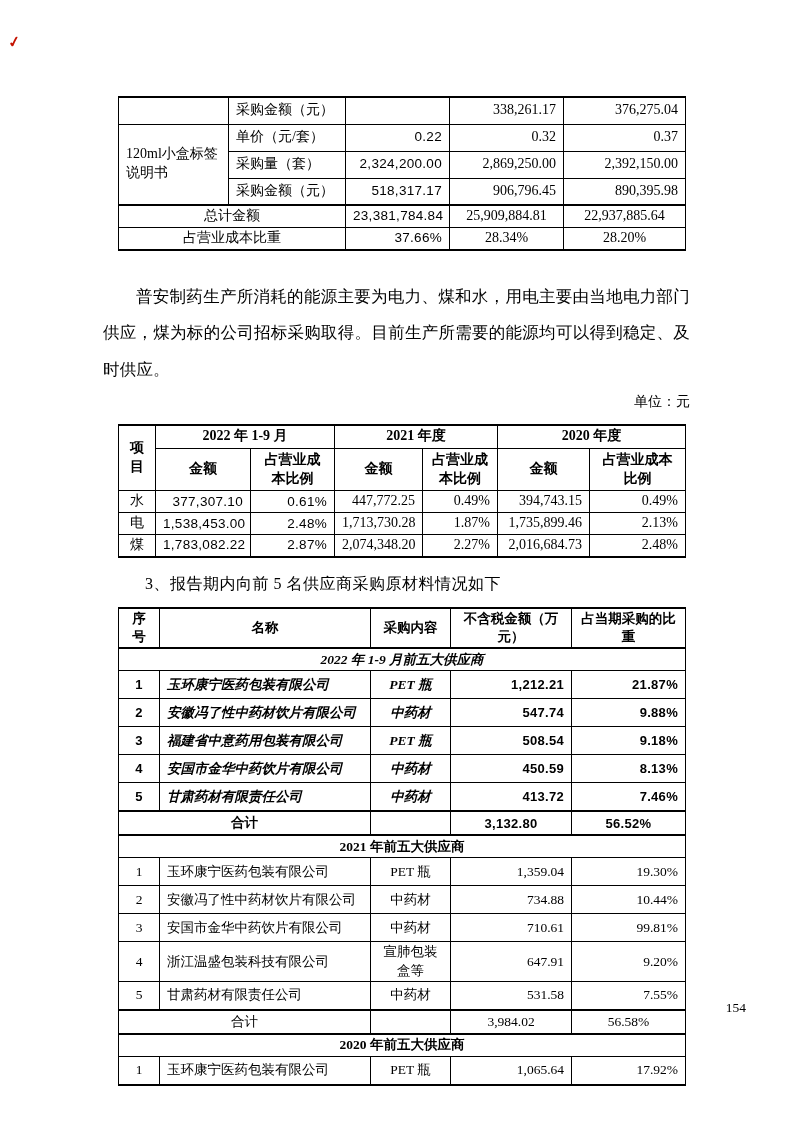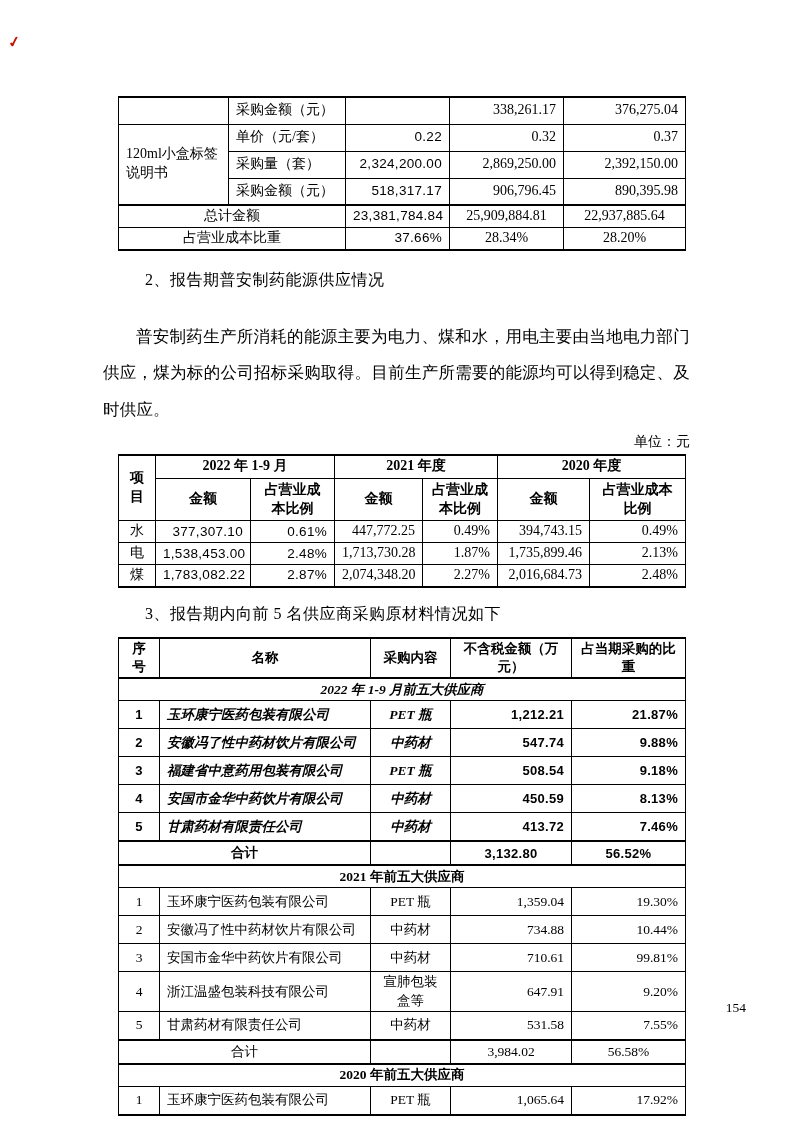--- a/index.html
+++ b/index.html
@@ -60,21 +60,21 @@
   
   .h2 { margin: 19px 0 0 42px; font-size: 16px; letter-spacing: .5px; }
   .para {
     margin-top: 28px;
     font-size: 16.5px;
     line-height: 2.22;
     text-align: justify;
     text-indent: 2em;
     letter-spacing: .2px;
   }
-  .unit { text-align: right; font-size: 14px; margin: 4px 0 3px 0; font-family: Liberation Serif, serif; }
+  .unit { text-align: right; font-size: 14px; margin: 4px 0 13px 0; font-family: Liberation Serif, serif; }
 
   
   #t2 tr.hrow1 { height: 24px; }
   #t2 tr.hrow2 { height: 42px; }
   #t2 tr.drow  { height: 22px; }
   #t2 th { text-align: center; font-weight: 700; vertical-align: middle; }
   #t2 col.e1 { width:37px; } #t2 col.e2 { width:95px; } #t2 col.e3 { width:84px; }
   #t2 col.e4 { width:88px; } #t2 col.e5 { width:75px; } #t2 col.e6 { width:92px; }
   #t2 col.e7 { width:96px; }
 
@@ -148,21 +148,20 @@
       </tr>
       <tr class="short">
         <td colspan="2" class="ctr bold">占营业成本比重</td>
         <td class="num b22">37.66%</td>
         <td class="num bold">28.34%</td>
         <td class="num bold">28.20%</td>
       </tr>
     </tbody>
   </table>
 
-  <div class="h2">2、报告期普安制药能源供应情况</div>
   <div class="para">普安制药生产所消耗的能源主要为电力、煤和水，用电主要由当地电力部门供应，煤为标的公司招标采购取得。目前生产所需要的能源均可以得到稳定、及时供应。</div>
   <div class="unit">单位：元</div>
 
   <table class="t" id="t2">
     <colgroup>
       <col class="e1">
         <col class="e2">
         <col class="e3">
         <col class="e4">
       <col class="e5">

